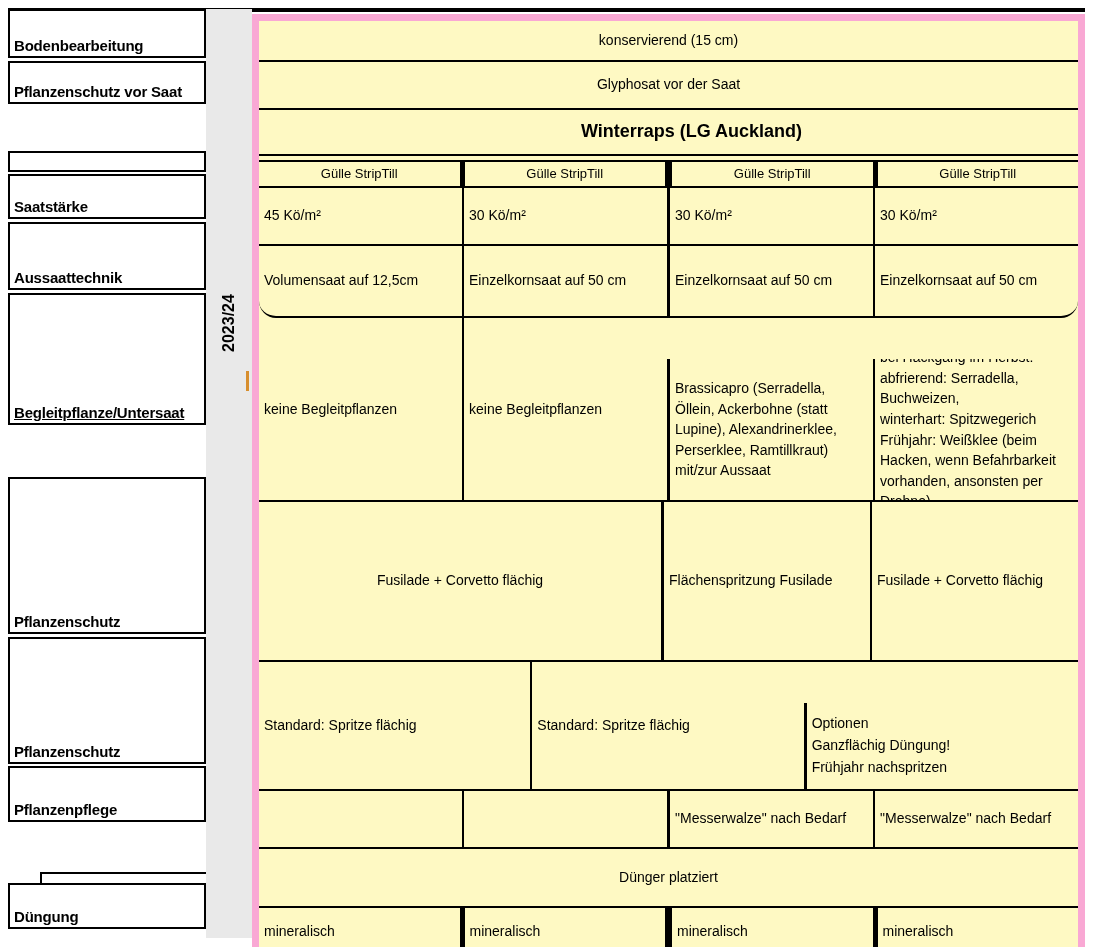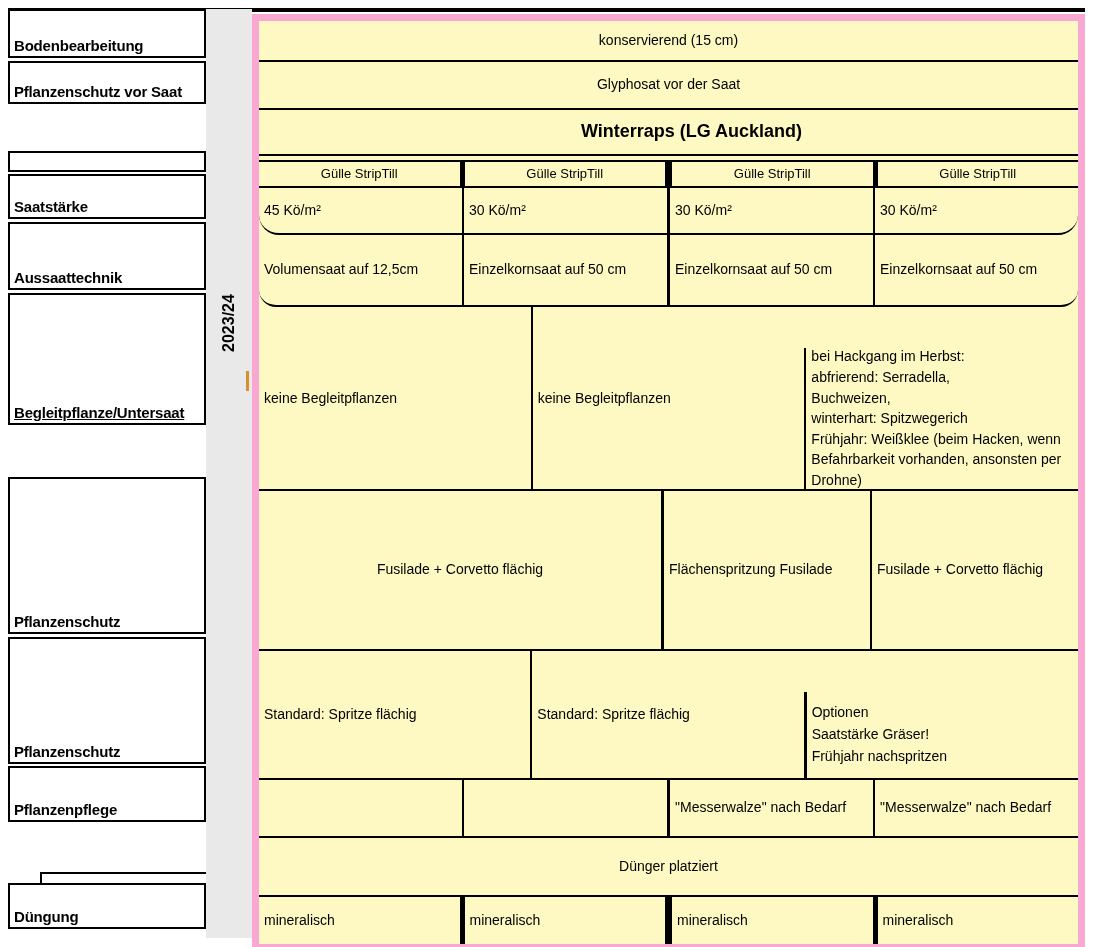--- a/index.html
+++ b/index.html
@@ -33,21 +33,21 @@
   .pre { white-space:pre-line;margin-top:41px; }
 
   .r-konserv   { height:41px; }
   .r-glyphosat { height:48px; }
   .r-kultur    { height:46px;padding-left:46px; }
   .r-kultur .cell { font-size:18px; font-weight:bold; }
   .r-header    { height:28px; margin-top:4px; border-top:2px solid #000; }
   .r-header .cell { font-size:13px; padding:0 4px; }
   .r-header .cell + .cell { border-left:5px solid #000; }
   .r-header .cell.mid { border-left:7px solid #000; }
-  .r-saat      { height:47px;border-radius:20px; }
+  .r-saat      { height:58px; }
   .r-technik   { height:72px;border-radius:17px; }
   .r-begleit   { height:184px; }
   .r-begleit .cell { line-height:1.47; }
   .r-ps1       { height:160px; }
   .r-ps2       { height:129px; }
   .r-ps2 .cell { line-height:1.55; }
   .r-pflege    { height:58px; }
   .r-grund     { height:59px; }
   .r-duengung  { height:47px; }
   .r-duengung .cell + .cell { border-left:5px solid #000; }
@@ -133,38 +133,39 @@
     <div class="row r-technik">
       <div class="cell">Volumensaat auf 12,5cm</div>
       <div class="cell">Einzelkornsaat auf 50 cm</div>
       <div class="cell mid">Einzelkornsaat auf 50 cm</div>
       <div class="cell">Einzelkornsaat auf 50 cm</div>
     </div>
 
     <div class="row r-begleit">
       <div class="cell">keine Begleitpflanzen</div>
       <div class="cell">keine Begleitpflanzen</div>
+      <div class="cell mid pre">Brassicapro (Serradella, Öllein, Ackerbohne (statt Lupine), Alexandrinerklee, Perserklee, Ramtillkraut) mit/zur Aussaat</div>
       <div class="cell pre">bei Hackgang im Herbst:
 abfrierend: Serradella,
 Buchweizen,
 winterhart: Spitzwegerich
 Frühjahr: Weißklee (beim Hacken, wenn Befahrbarkeit vorhanden, ansonsten per Drohne)</div>
     </div>
 
     <div class="row r-ps1">
       <div class="cell center" style="flex:2 1 0;">Fusilade + Corvetto flächig</div>
       <div class="cell mid">Flächenspritzung Fusilade</div>
       <div class="cell">Fusilade + Corvetto flächig</div>
     </div>
 
     <div class="row r-ps2">
       <div class="cell">Standard: Spritze flächig</div>
       <div class="cell">Standard: Spritze flächig</div>
       <div class="cell mid pre">Optionen
-Saatstärke Gräser!
+Ganzflächig Düngung!
 Frühjahr nachspritzen</div>
     </div>
 
     <div class="row r-pflege">
       <div class="cell"></div>
       <div class="cell"></div>
       <div class="cell mid">"Messerwalze" nach Bedarf</div>
       <div class="cell">"Messerwalze" nach Bedarf</div>
     </div>
 

